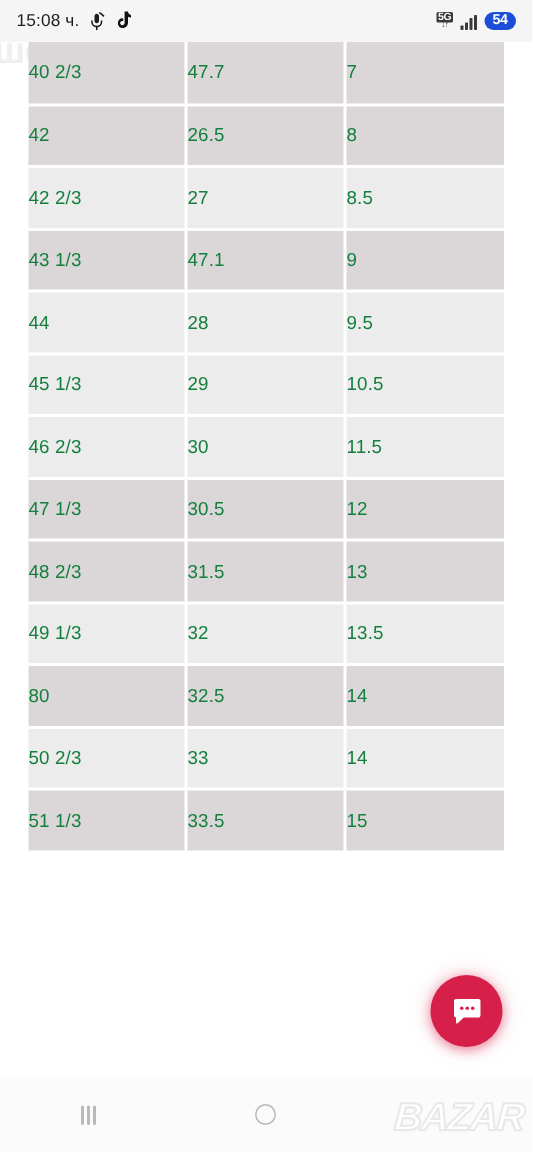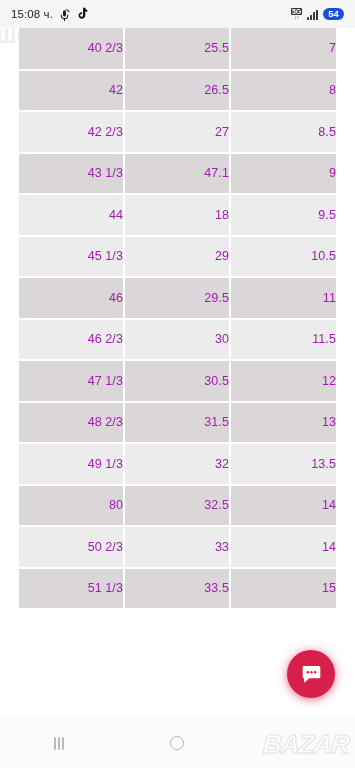--- a/index.html
+++ b/index.html
@@ -80,28 +80,27 @@
   
   #size-table {
     position:absolute; top:0; left:19px;
     width:317px;
     border-collapse:collapse;
     z-index:2;
     table-layout:fixed;
   }
   #size-table tr { height:41.5px; }
   #size-table td {
-    text-align:right; vertical-align:middle;
+    text-align:left; vertical-align:middle;
     font-size:12.5px;
-    color:#a21caf;
+    color:#15803d;
     border-right:2px solid #ffffff;
     border-bottom:2px solid #ffffff;
     letter-spacing:.1px;
     font-family:"Liberation Sans", sans-serif;
-    padding-left:12px;
   }
   #size-table td:last-child { border-right:none; }
   #size-table tr.dark td { background:#dbd7d8; }
   #size-table tr.light td { background:#ececec; }
   #size-table col.c1 { width:105px; }
   #size-table col.c2 { width:106px; }
   #size-table col.c3 { width:106px; }
 
   
   #chat-fab {
@@ -195,52 +194,47 @@
 
     <table id="size-table">
       <colgroup>
           <col class="c1">
           <col class="c2">
           <col class="c3">
         </colgroup>
       <tbody>
           <tr class="dark">
             <td>40 2/3</td>
-            <td>25.5</td>
+            <td>47.7</td>
             <td>7</td>
           </tr>
           <tr class="dark">
             <td>42</td>
             <td>26.5</td>
             <td>8</td>
           </tr>
           <tr class="light">
             <td>42 2/3</td>
             <td>27</td>
             <td>8.5</td>
           </tr>
           <tr class="dark">
             <td>43 1/3</td>
             <td>47.1</td>
             <td>9</td>
           </tr>
           <tr class="light">
             <td>44</td>
-            <td>18</td>
+            <td>28</td>
             <td>9.5</td>
           </tr>
           <tr class="light">
             <td>45 1/3</td>
             <td>29</td>
             <td>10.5</td>
-          </tr>
-          <tr class="dark">
-            <td>46</td>
-            <td>29.5</td>
-            <td>11</td>
           </tr>
           <tr class="light">
             <td>46 2/3</td>
             <td>30</td>
             <td>11.5</td>
           </tr>
           <tr class="dark">
             <td>47 1/3</td>
             <td>30.5</td>
             <td>12</td>

